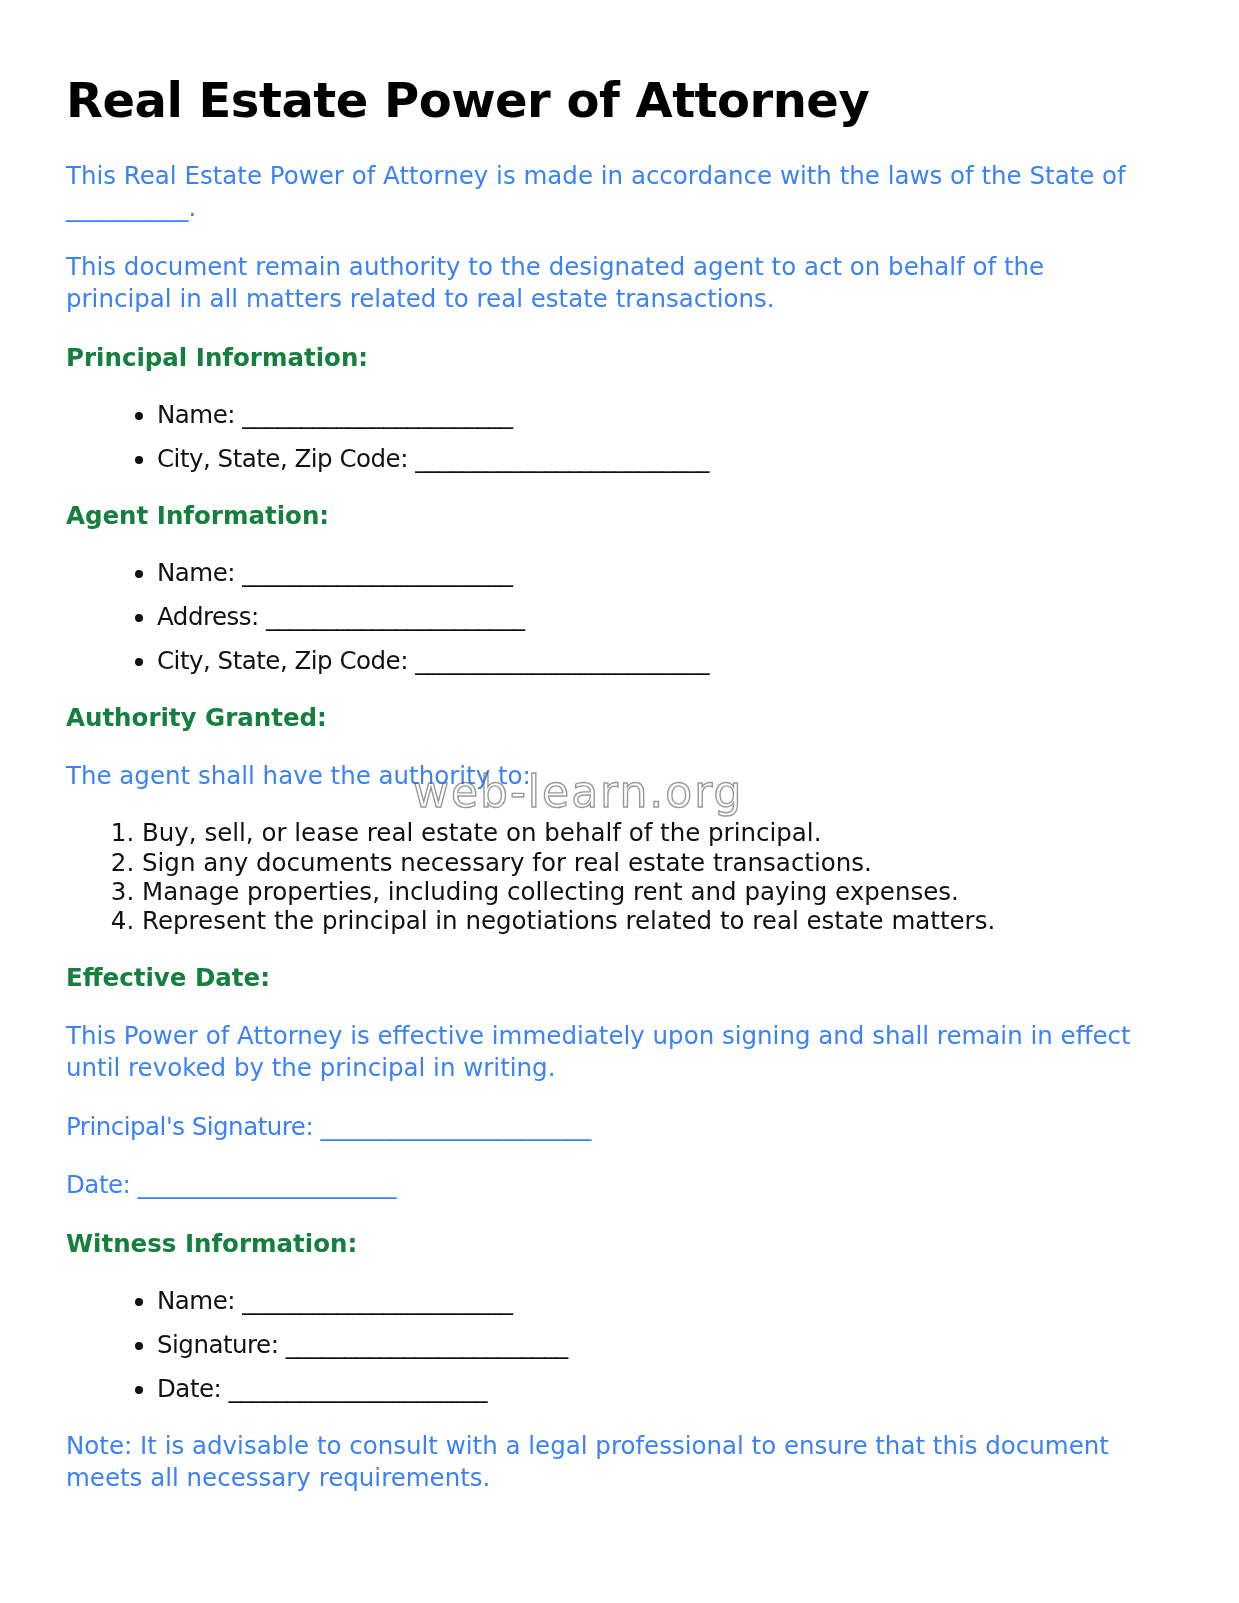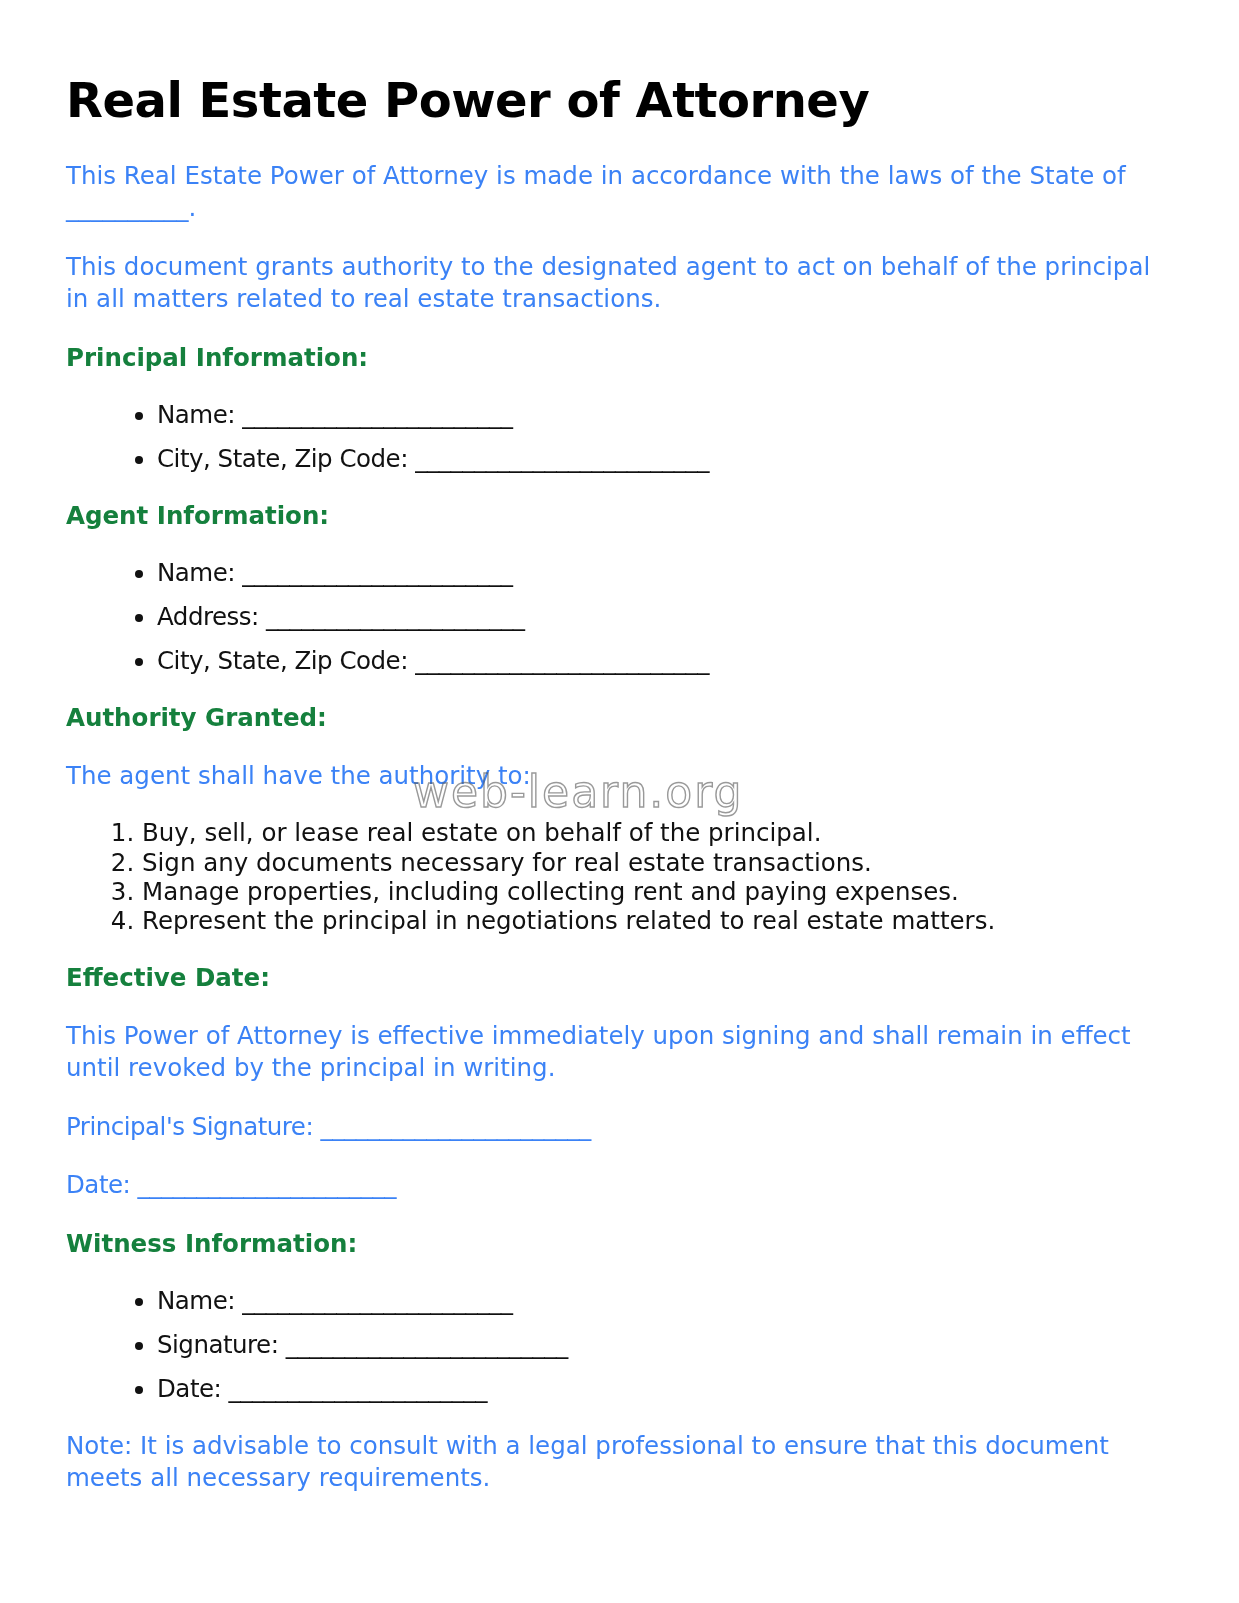--- a/index.html
+++ b/index.html
@@ -89,21 +89,21 @@
 </style>
 </head>
 <body>
 
 <div class="page">
 
   <h1 class="doc-title">Real Estate Power of Attorney</h1>
 
   <p class="para">This Real Estate Power of Attorney is made in accordance with the laws of the State of __________.</p>
 
-  <p class="para">This document grants authority to the designated agent to act on behalf of the principal in all matters related to real estate transactions.</p>
+  <p class="para">This document remain authority to the designated agent to act on behalf of the principal in all matters related to real estate transactions.</p>
 
   <h2 class="section-heading">Principal Information:</h2>
   <ul class="bullet-list">
     <li class="fill-line">Name: _______________________</li>
     <li class="fill-line">City, State, Zip Code: _________________________</li>
   </ul>
 
   <h2 class="section-heading">Agent Information:</h2>
   <ul class="bullet-list">
     <li class="fill-line">Name: _______________________</li>

